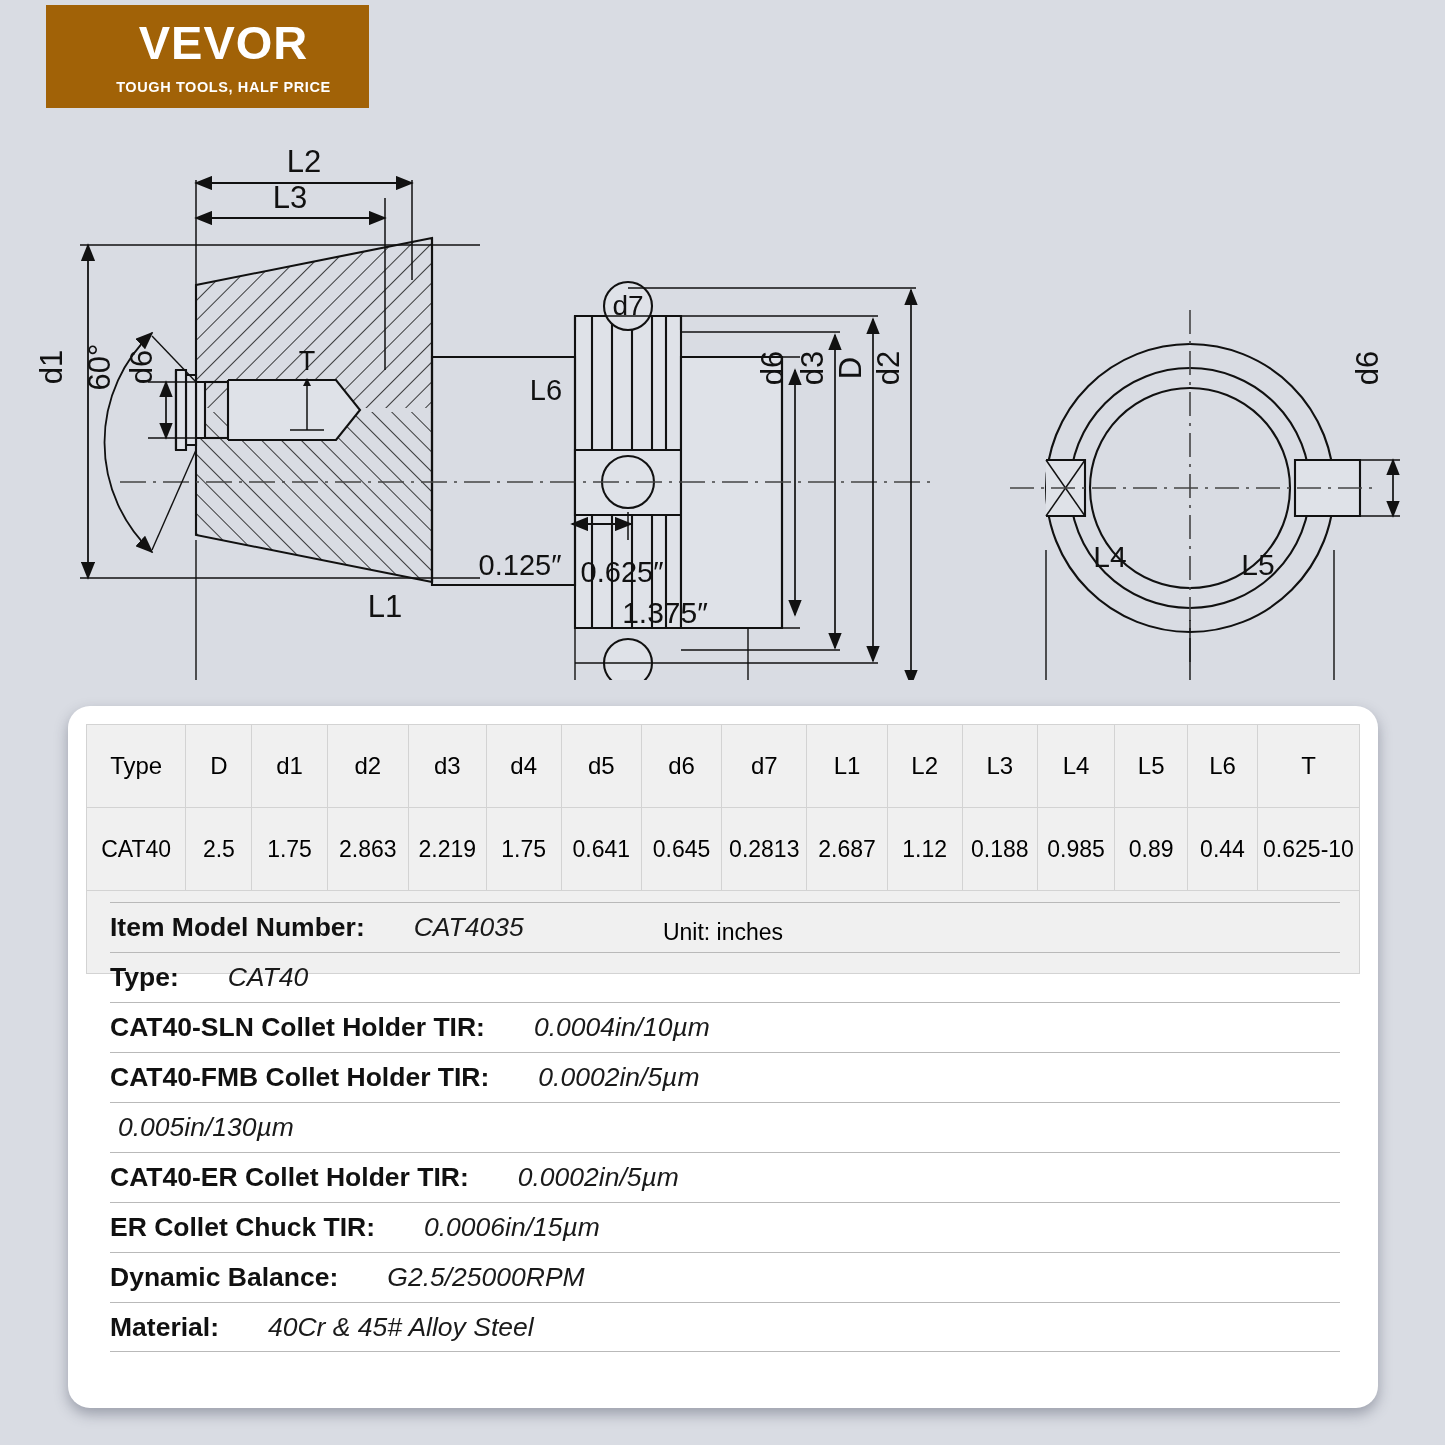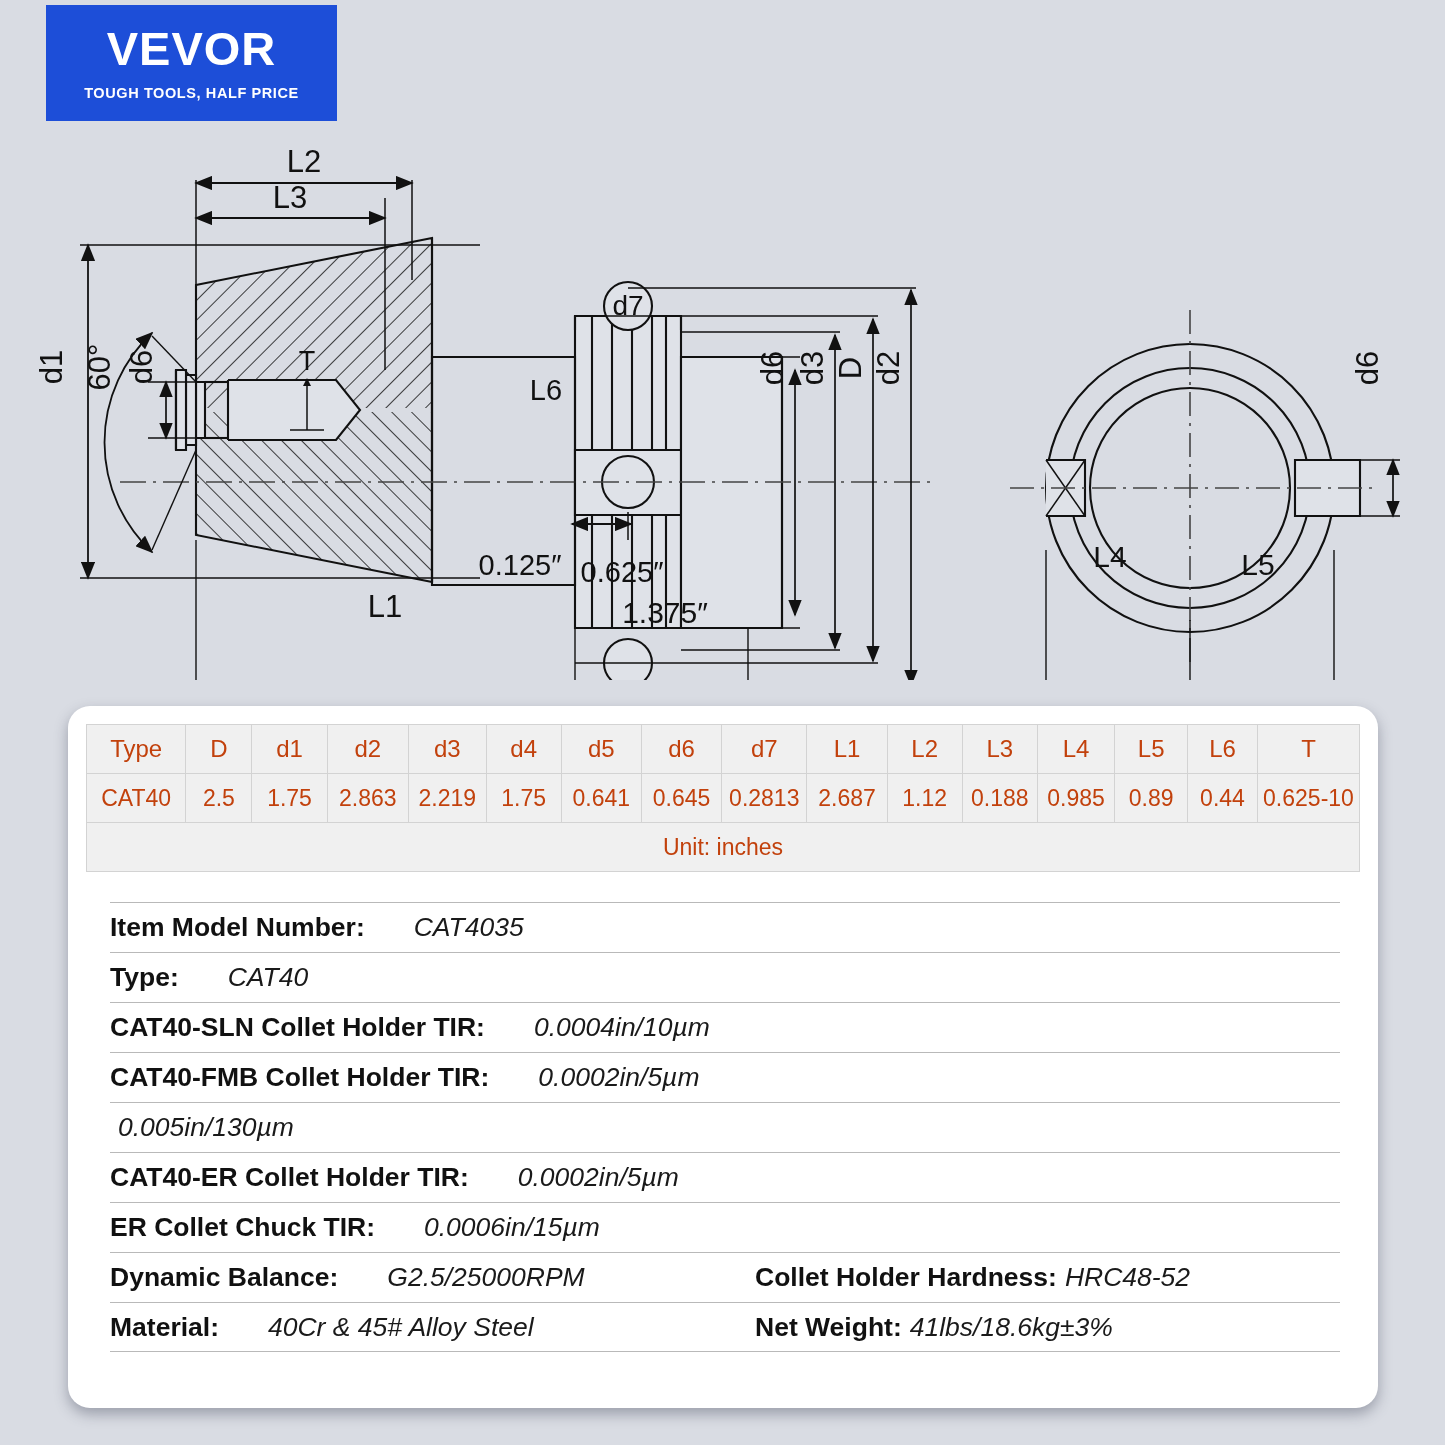--- a/index.html
+++ b/index.html
@@ -14,26 +14,27 @@
     overflow: hidden;
     position: relative;
   }
 
   
   .logo {
     position: absolute;
     left: 46px;
     top: 5px;
     width: 291px;
-    height: 116px;
-    background: #1d4ed8;
+    height: 103px;
+    background: #a16207;
     display: flex;
     flex-direction: column;
     align-items: center;
     justify-content: center;
+    padding-left: 32px;
   }
   .logo-word {
     color: #ffffff;
     font-weight: bold;
     font-size: 47px;
     letter-spacing: 1px;
     line-height: 1;
     font-family: "Liberation Sans", sans-serif;
   }
   .logo-tag {
@@ -77,23 +78,23 @@
   table.spec {
     border-collapse: collapse;
     width: 100%;
     table-layout: fixed;
     background: #f0f0f0;
   }
   table.spec td {
     border: 1px solid #d3d3d3;
     text-align: center;
     font-size: 23px;
-    color: #c2410c;
+    color: #000000;
     height: 48px;
-    padding: 0 2px;
+    padding: 17px 2px;
     white-space: nowrap;
     overflow: hidden;
   }
   table.spec tr.head td { font-size: 24px; }
   td.unit-cell {
     text-align: right;
     padding-right: 16px;
     font-size: 24px;
     border-left: 1px solid #f0f0f0;
     border-right: 1px solid #d3d3d3;
@@ -462,29 +463,21 @@
           <span class="lbl">ER Collet Chuck TIR:</span>
           <span class="val">0.0006in/15µm</span>
         </div>
         <div class="cell-right"></div>
       </div>
       <div class="spec-row">
         <div class="cell-left">
           <span class="lbl">Dynamic Balance:</span>
           <span class="val">G2.5/25000RPM</span>
         </div>
-        <div class="cell-right">
-          <span class="lbl">Collet Holder Hardness:</span>
-          <span class="val">HRC48-52</span>
-        </div>
       </div>
       <div class="spec-row">
         <div class="cell-left">
           <span class="lbl">Material:</span>
           <span class="val">40Cr &amp; 45# Alloy Steel</span>
         </div>
-        <div class="cell-right">
-          <span class="lbl">Net Weight:</span>
-          <span class="val">41lbs/18.6kg±3%</span>
-        </div>
       </div>
     </div>
 </div>
 
 </body></html>

